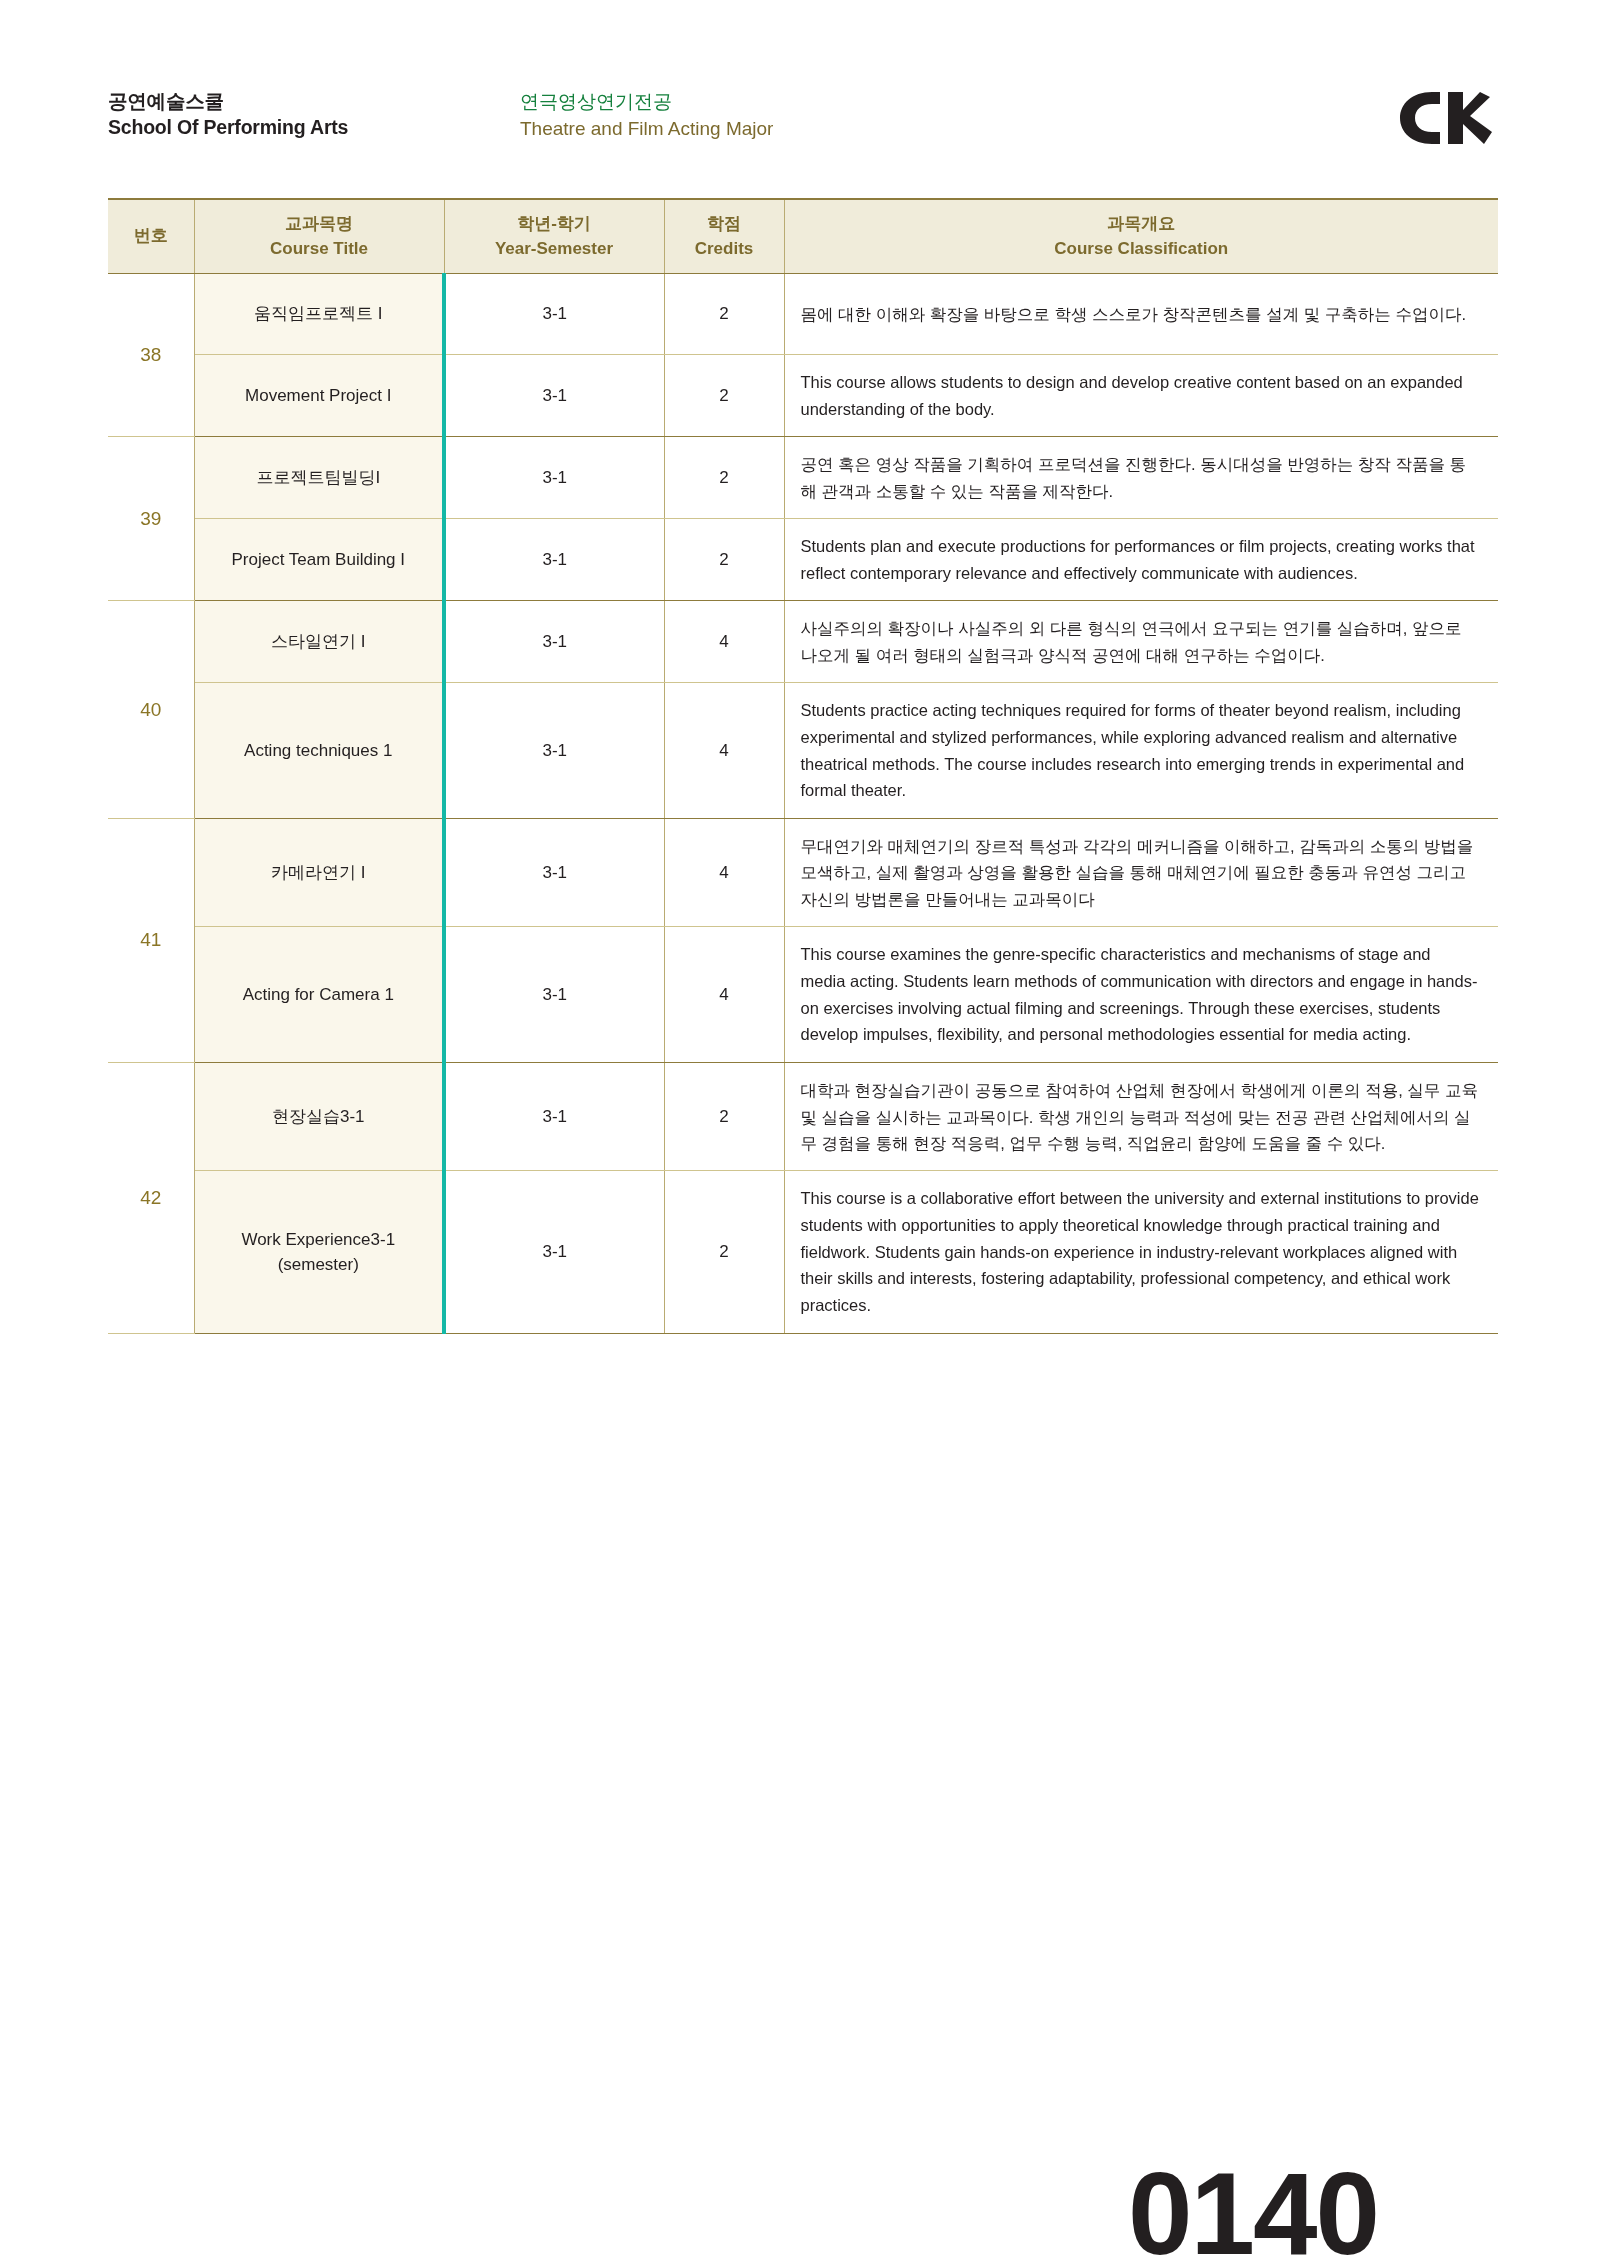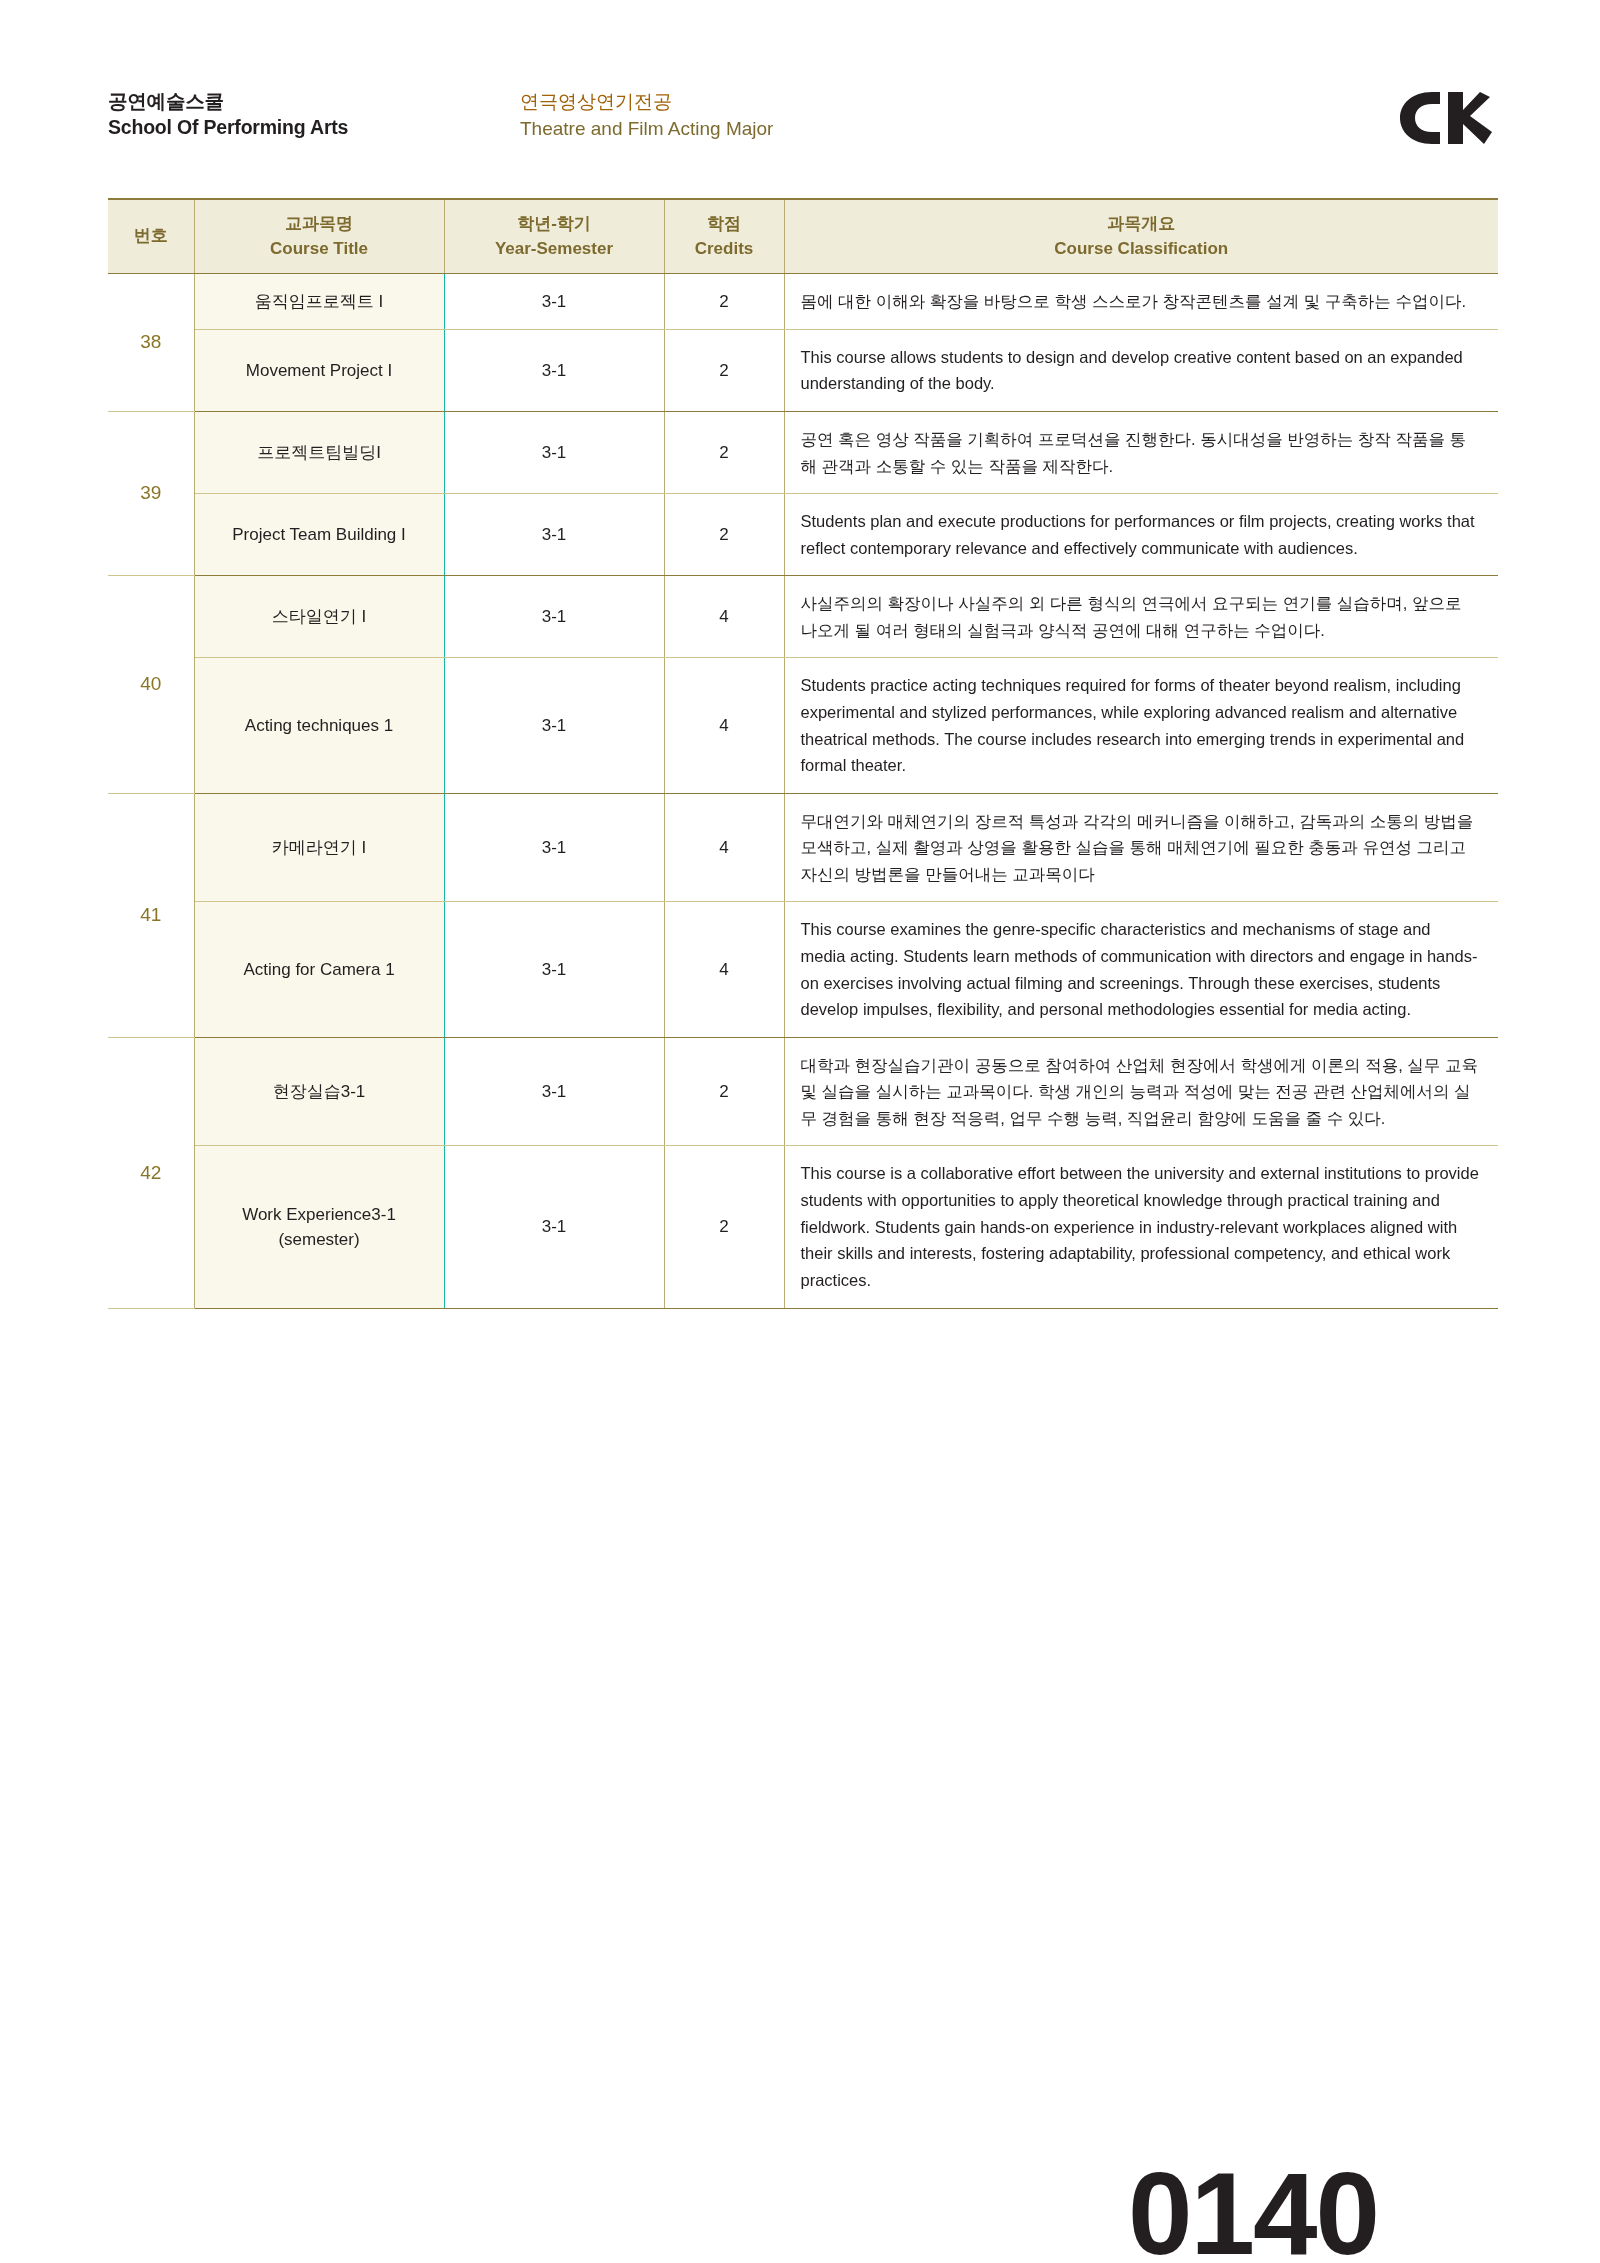--- a/index.html
+++ b/index.html
@@ -50,21 +50,21 @@
     position: absolute;
     left: 412px;
     top: 1px;
     line-height: 1.4;
   }
   .major-ko, .major-en {
     font-size: 19px;
     color: #7c6a2e;
     white-space: nowrap;
   }
-  .major-ko { color: #a16207; }
+  .major-ko { color: #15803d; }
   .major-en { color: #7c6a2e; }
 
   .logo {
     position: absolute;
     right: 6px;
     top: 0px;
     width: 96px;
     height: 60px;
   }
 
@@ -116,24 +116,24 @@
     text-align: center;
     font-weight: normal;
     font-size: 19px;
     color: #8a7526;
     border-right: 1px solid #b9ab72;
     background: #ffffff;
   }
   td.title-cell {
     text-align: center;
     background: #faf7eb;
-    border-right: 1px solid #14b8a6;
-    font-size: 17px;
-    color: #231f20;
-    padding: 14px 8px;
+    border-right: 4px solid #14b8a6;
+    font-size: 17px;
+    color: #231f20;
+    padding: 27px 8px;
     margin-left: 8px;
   }
   td.year-cell, td.cred-cell {
     text-align: center;
     border-right: 1px solid #b9ab72;
     font-size: 17px;
   }
   td.desc-cell {
     text-align: left;
     padding: 14px 18px 14px 16px;

